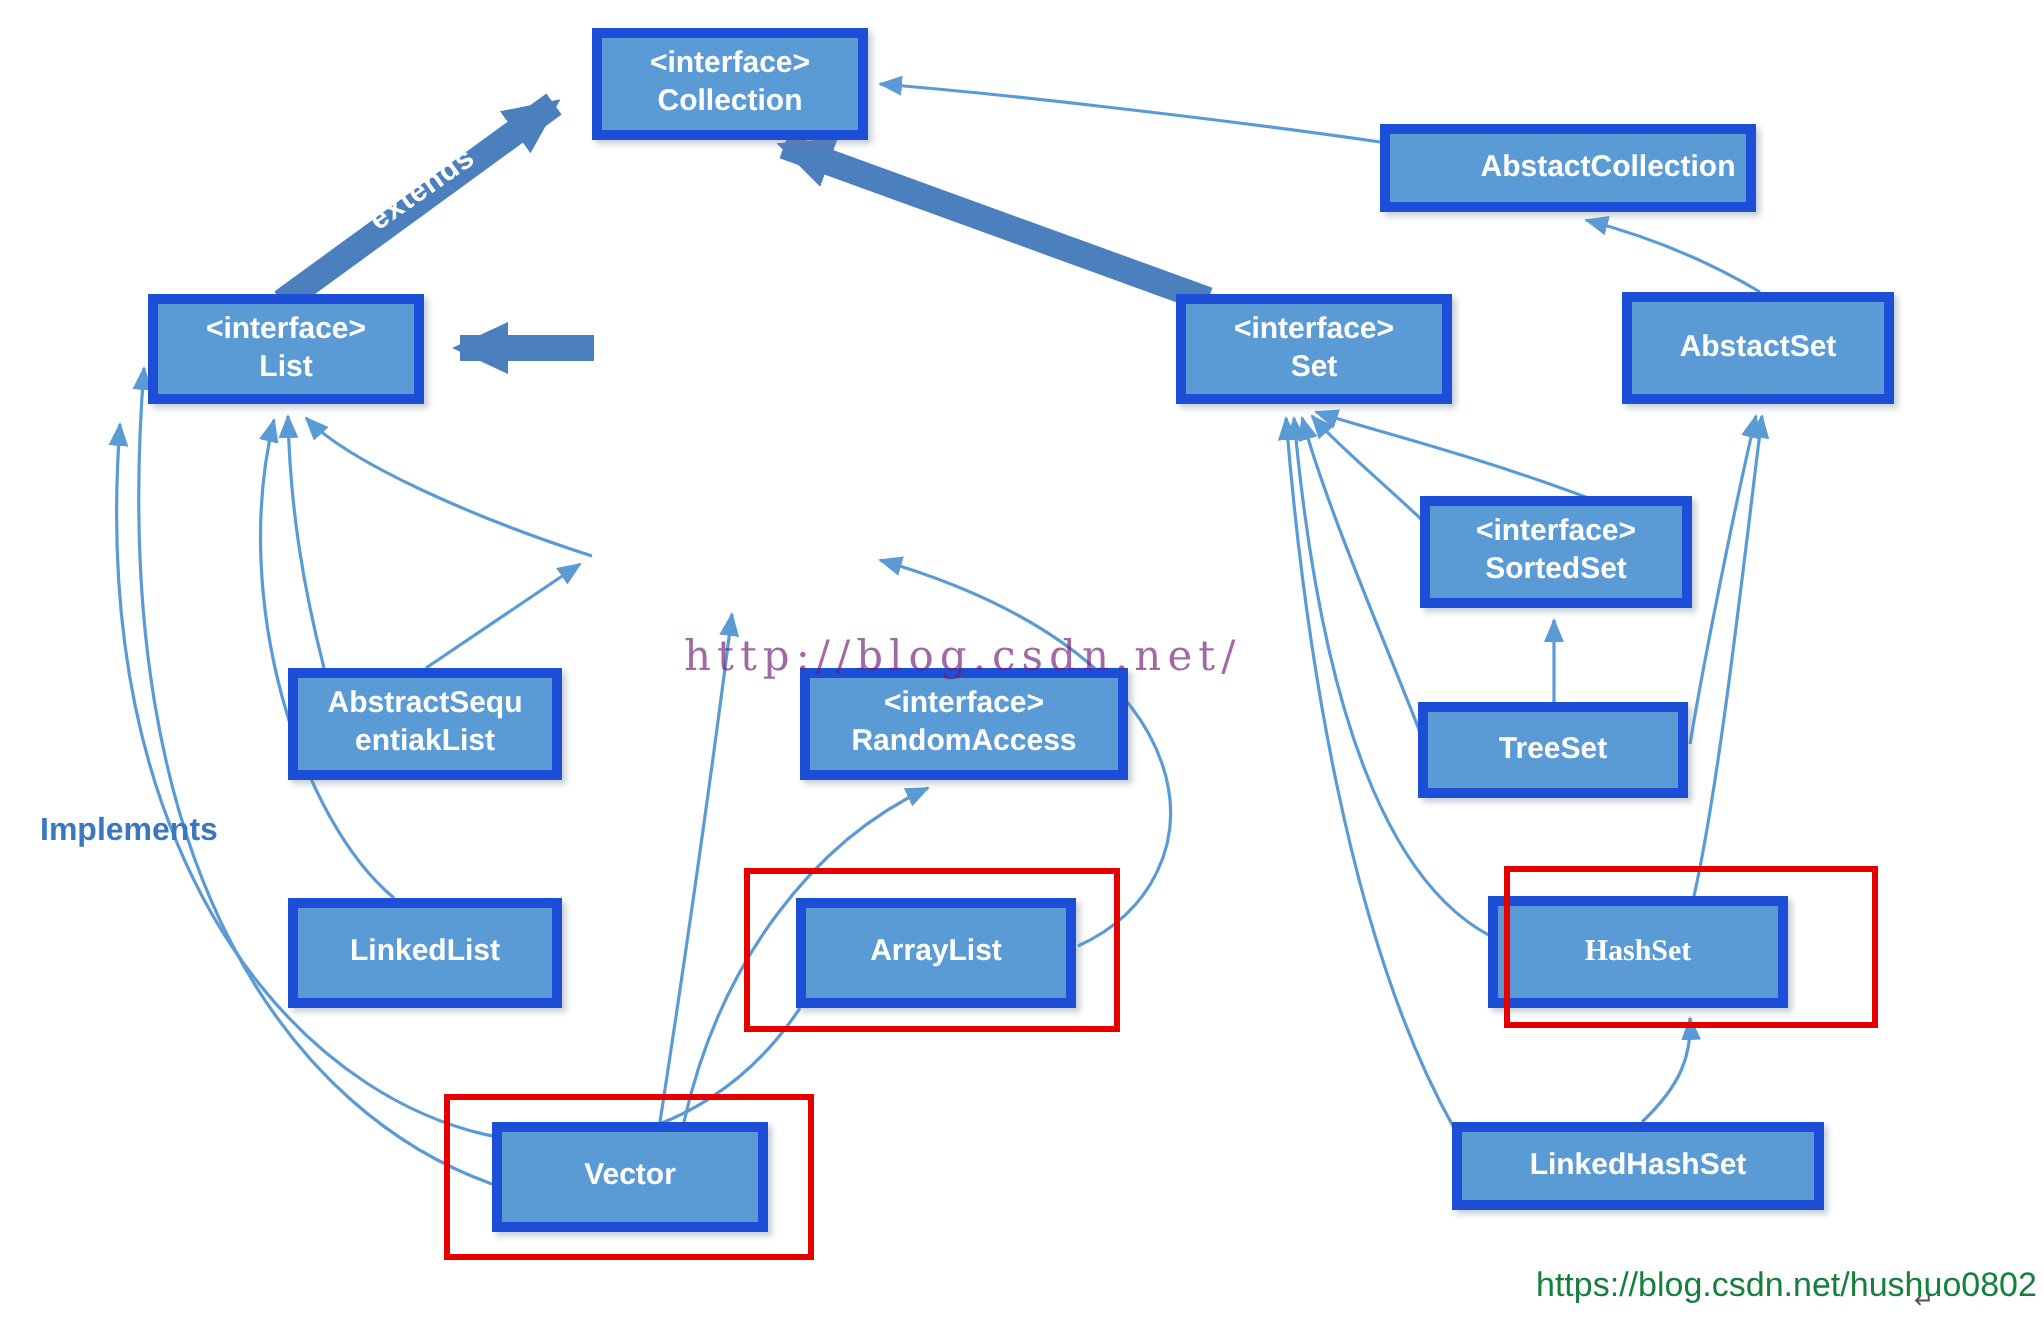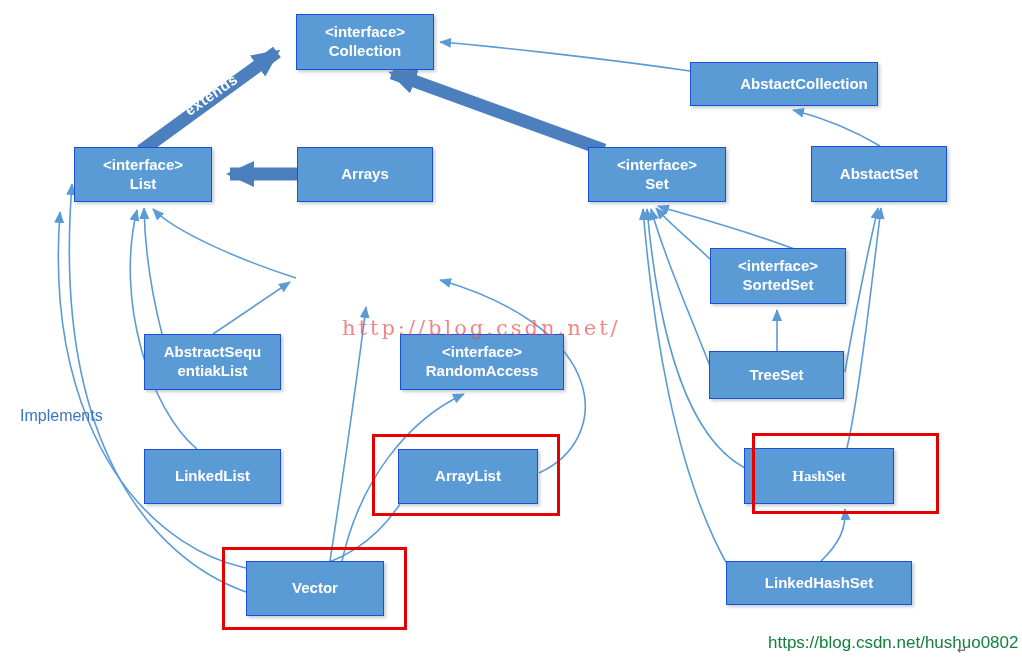--- a/index.html
+++ b/index.html
@@ -7,35 +7,35 @@
     position:relative;width:1022px;height:663px;background:#fff;overflow:hidden;
     font-family:"Liberation Sans",sans-serif;
   }
   #edges{position:absolute;left:0;top:0;z-index:1;}
   .edge-thin{fill:none;stroke:var(--edge,#5b9bd5);stroke-width:1.6;}
   .edge-thick{fill:none;stroke:var(--thick,#4c7fbe);stroke-width:13;}
   #nodes{position:absolute;left:0;top:0;width:100%;height:100%;z-index:2;}
   .node{
     position:absolute;display:flex;flex-direction:column;align-items:center;justify-content:center;
     background:var(--fill,#5b9bd5);color:#fff;font-size:15px;font-weight:600;line-height:1.25;
-    border:1px solid #1d4ed8;box-shadow:2px 2px 3px rgba(110,130,150,.4);text-align:center;
+    border:5px solid #1d4ed8;box-shadow:2px 2px 3px rgba(110,130,150,.4);text-align:center;
     box-sizing:border-box;
   }
   .hl{position:absolute;border:3px solid var(--hl,#e60000);box-sizing:border-box;z-index:4;}
   .extends-label{
     position:absolute;z-index:3;color:#fff;font-size:15px;font-weight:700;letter-spacing:.5px;
   }
   #extends-left{left:181px;top:86px;transform:rotate(-35deg);}
   #extends-right{left:440px;top:113px;transform:rotate(27deg);}
   #implements-label{
     position:absolute;left:20px;top:407px;z-index:3;color:var(--impl,#3b76c0);
-    font-size:16px;font-weight:400;
+    font-size:16px;font-weight:700;
   }
   #watermark-center{
-    position:absolute;left:342px;top:316px;z-index:5;color:#ef4444;opacity:.65;
+    position:absolute;left:342px;top:316px;z-index:5;color:#701a75;opacity:.65;
     font-family:"DejaVu Serif",serif;font-size:21px;letter-spacing:3px;white-space:nowrap;
   }
   #watermark-bottom{
     position:absolute;left:768px;top:633px;z-index:5;color:#15803d;
     font-size:17px;white-space:nowrap;
   }
   #return-mark{
     position:absolute;left:957px;top:643px;z-index:6;color:#555;font-size:12px;
   }
 </style>
@@ -83,23 +83,20 @@
         <div>&lt;interface&gt;</div>
         <div>Collection</div>
       </div>
       <div class="node" style="left: 690px; top: 62px; width: 188px; height: 44px; padding-left: 40px;">
         <div>AbstactCollection</div>
       </div>
       <div class="node" style="left: 74px; top: 147px; width: 138px; height: 55px;">
         <div>&lt;interface&gt;</div>
         <div>List</div>
       </div>
-      <div class="node" style="left: 297px; top: 147px; width: 136px; height: 55px;">
-        <div>Arrays</div>
-      </div>
       <div class="node" style="left: 588px; top: 147px; width: 138px; height: 55px;">
         <div>&lt;interface&gt;</div>
         <div>Set</div>
       </div>
       <div class="node" style="left: 811px; top: 146px; width: 136px; height: 56px;">
         <div>AbstactSet</div>
       </div>
       <div class="node" style="left: 710px; top: 248px; width: 136px; height: 56px;">
         <div>&lt;interface&gt;</div>
         <div>SortedSet</div>

